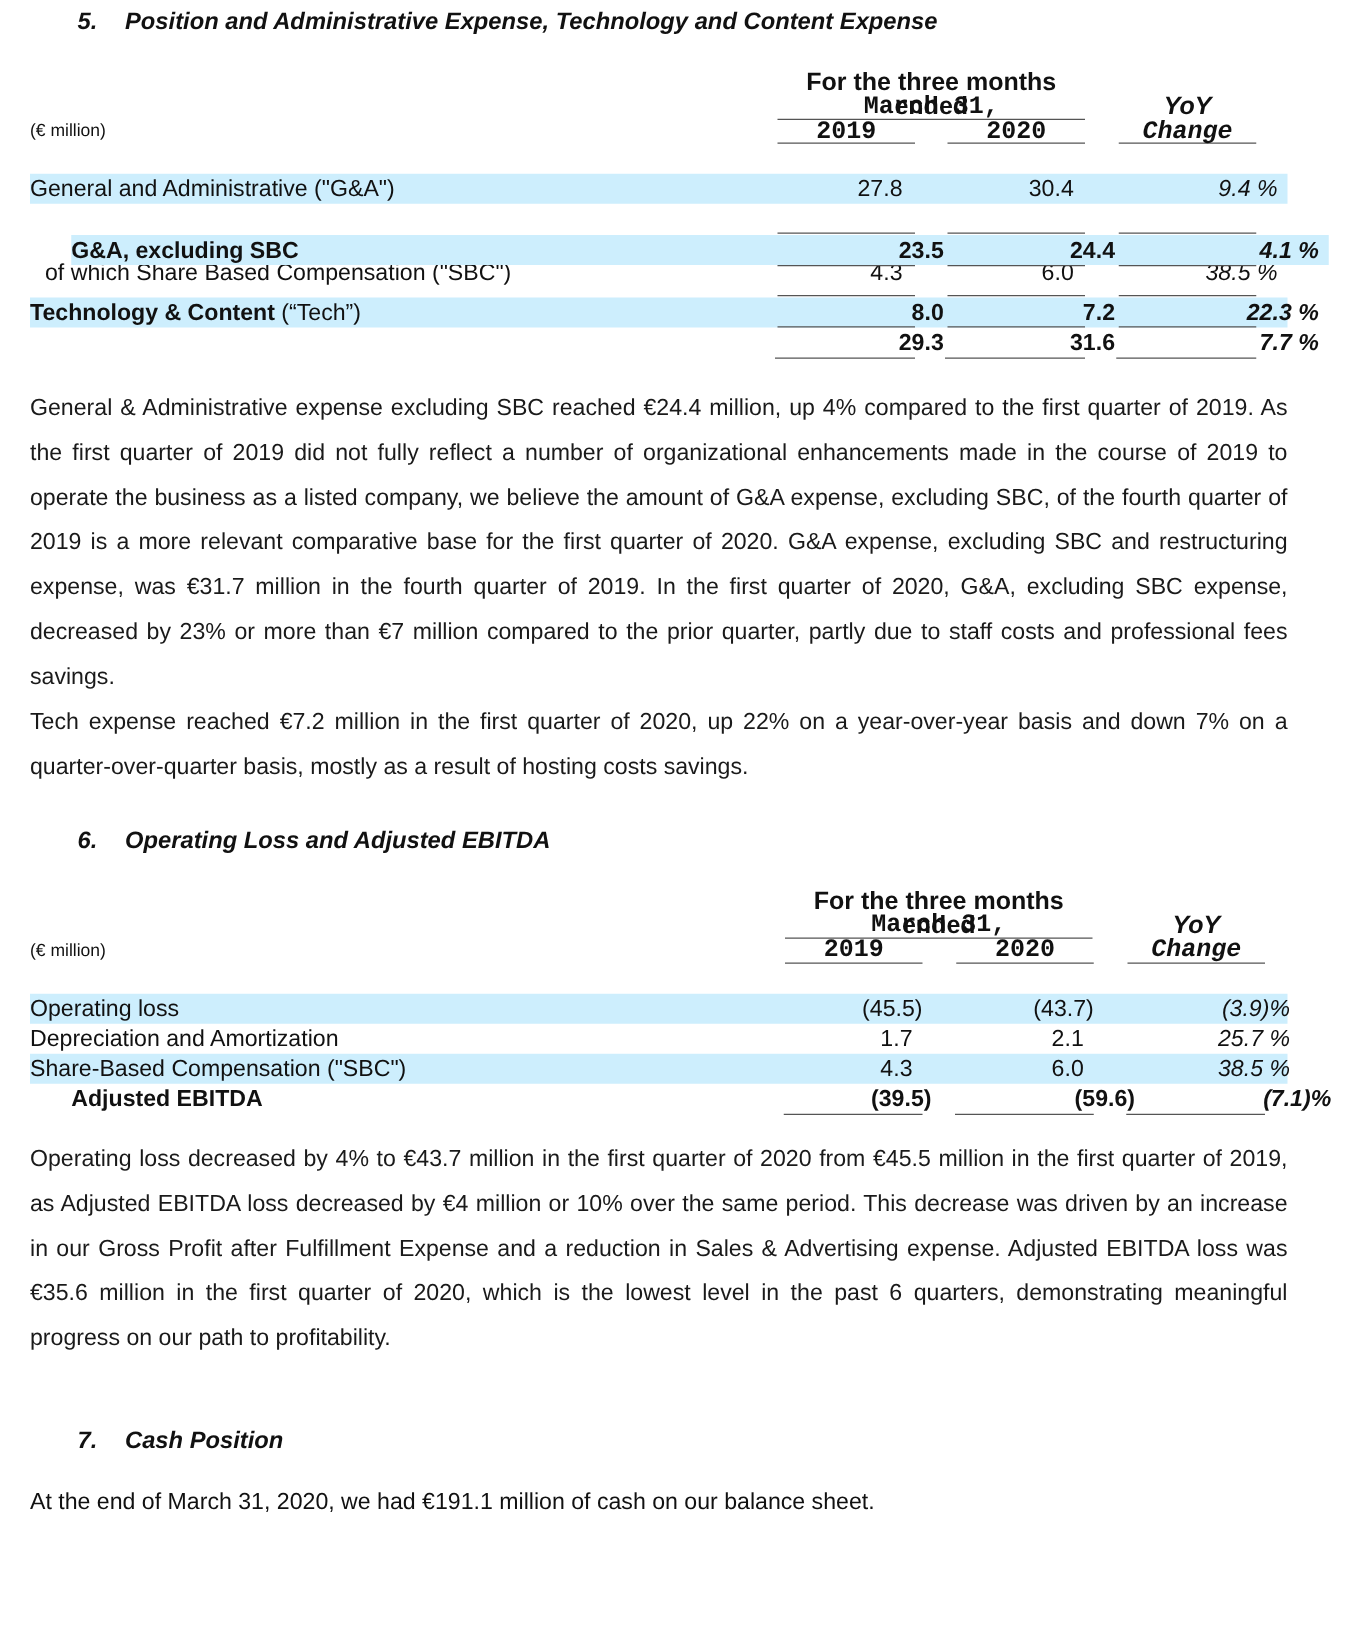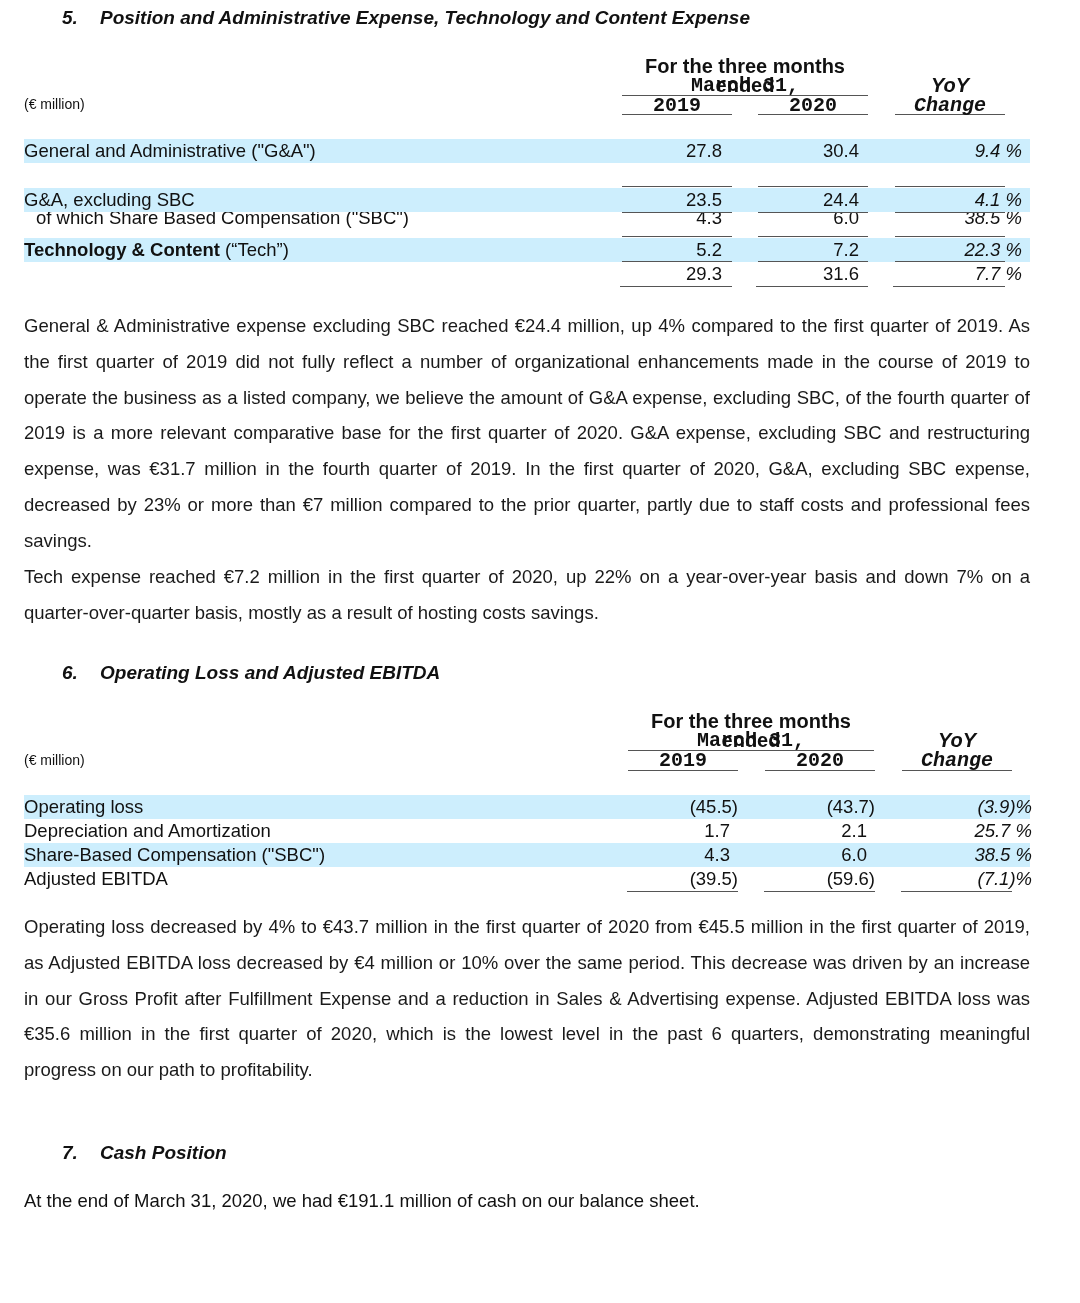--- a/index.html
+++ b/index.html
@@ -14,21 +14,21 @@
   .unit { font-size: 14px; }
   .colhead { font-size: 20px; font-weight: bold; text-align: center; line-height: 19px; }
   .colhead.it { font-style: italic; }
   .uline { border-bottom: 1.5px solid #555; font-family: Liberation Mono, monospace; }
   .row { position: absolute; left: 24px; width: 1006px; height: 24px; font-size: 18.5px; line-height: 24px; }
   .row.hl { background: #cdeefd; }
   .row .lbl { position: absolute; left: 0; white-space: nowrap; }
   .row .lbl.ind { left: 12px; }
   .row .v { position: absolute; text-align: right; white-space: nowrap; }
   .row .v.pct { font-style: italic; }
-  .bold { font-weight: normal; }
+  .bold { font-weight: bold; margin-left: 33px; }
   .para {
     position: absolute; left: 24px; width: 1006px; font-size: 18.5px; line-height: 35.8px;
     text-align: justify; color: #1a1a1a;
   }
   .cell-line { position: absolute; border-top: 1.5px solid #555; height: 0; }
 </style>
 </head>
 <body>
 
 <div class="abs h" style="left:62px; top:7px; width:900px; height:24px;">
@@ -70,21 +70,21 @@
 </div>
 <div class="cell-line" style="left:622px; top:212px; width:110px;"></div>
 <div class="cell-line" style="left:758px; top:212px; width:110px;"></div>
 <div class="cell-line" style="left:895px; top:212px; width:110px;"></div>
 
 <div class="cell-line" style="left:622px; top:236px; width:110px;"></div>
 <div class="cell-line" style="left:758px; top:236px; width:110px;"></div>
 <div class="cell-line" style="left:895px; top:236px; width:110px;"></div>
 <div class="row hl" style="top:238px;">
   <span class="lbl"><b>Technology &amp; Content</b><span> (“Tech”)</span></span>
-  <span class="v bold" style="left:598px; width:100px;">5.2</span>
+  <span class="v bold" style="left:598px; width:100px;">8.0</span>
   <span class="v bold" style="left:735px; width:100px;">7.2</span>
   <span class="v pct bold" style="left:870px; width:128px;">22.3 %</span>
 </div>
 <div class="cell-line" style="left:622px; top:261px; width:110px;"></div>
 <div class="cell-line" style="left:758px; top:261px; width:110px;"></div>
 <div class="cell-line" style="left:895px; top:261px; width:110px;"></div>
 <div class="row bold" style="top:262px;">
   <span class="v" style="left:598px; width:100px;">29.3</span>
   <span class="v" style="left:735px; width:100px;">31.6</span>
   <span class="v pct" style="left:870px; width:128px;">7.7 %</span>
@@ -123,21 +123,21 @@
   <span class="v pct" style="left:880px; width:128px;">25.7 %</span>
 </div>
 <div class="row hl" style="top:843px;">
   <span class="lbl">Share-Based Compensation ("SBC")</span>
   <span class="v" style="left:606px; width:100px;">4.3</span>
   <span class="v" style="left:743px; width:100px;">6.0</span>
   <span class="v pct" style="left:880px; width:128px;">38.5 %</span>
 </div>
 <div class="row bold" style="top:867px;">
   <span class="lbl">Adjusted EBITDA</span>
-  <span class="v" style="left:614px; width:100px;">(39.5)</span>
+  <span class="v" style="left:614px; width:100px;text-align:center;">(39.5)</span>
   <span class="v" style="left:751px; width:100px;">(59.6)</span>
   <span class="v pct" style="left:880px; width:128px;">(7.1)%</span>
 </div>
 <div class="cell-line" style="left:627px; top:891px; width:111px;"></div>
 <div class="cell-line" style="left:764px; top:891px; width:111px;"></div>
 <div class="cell-line" style="left:901px; top:891px; width:111px;"></div>
 
 <div class="para" style="top:909px;">Operating loss decreased by 4% to €43.7 million in the first quarter of 2020 from €45.5 million in the first quarter of 2019, as Adjusted EBITDA loss decreased by €4 million or 10% over the same period. This decrease was driven by an increase in our Gross Profit after Fulfillment Expense and a reduction in Sales &amp; Advertising expense. Adjusted EBITDA loss was €35.6 million in the first quarter of 2020, which is the lowest level in the past 6 quarters, demonstrating meaningful progress on our path to profitability.</div>
 
 <div class="abs h" style="left:62px; top:1142px; width:500px; height:24px;">

